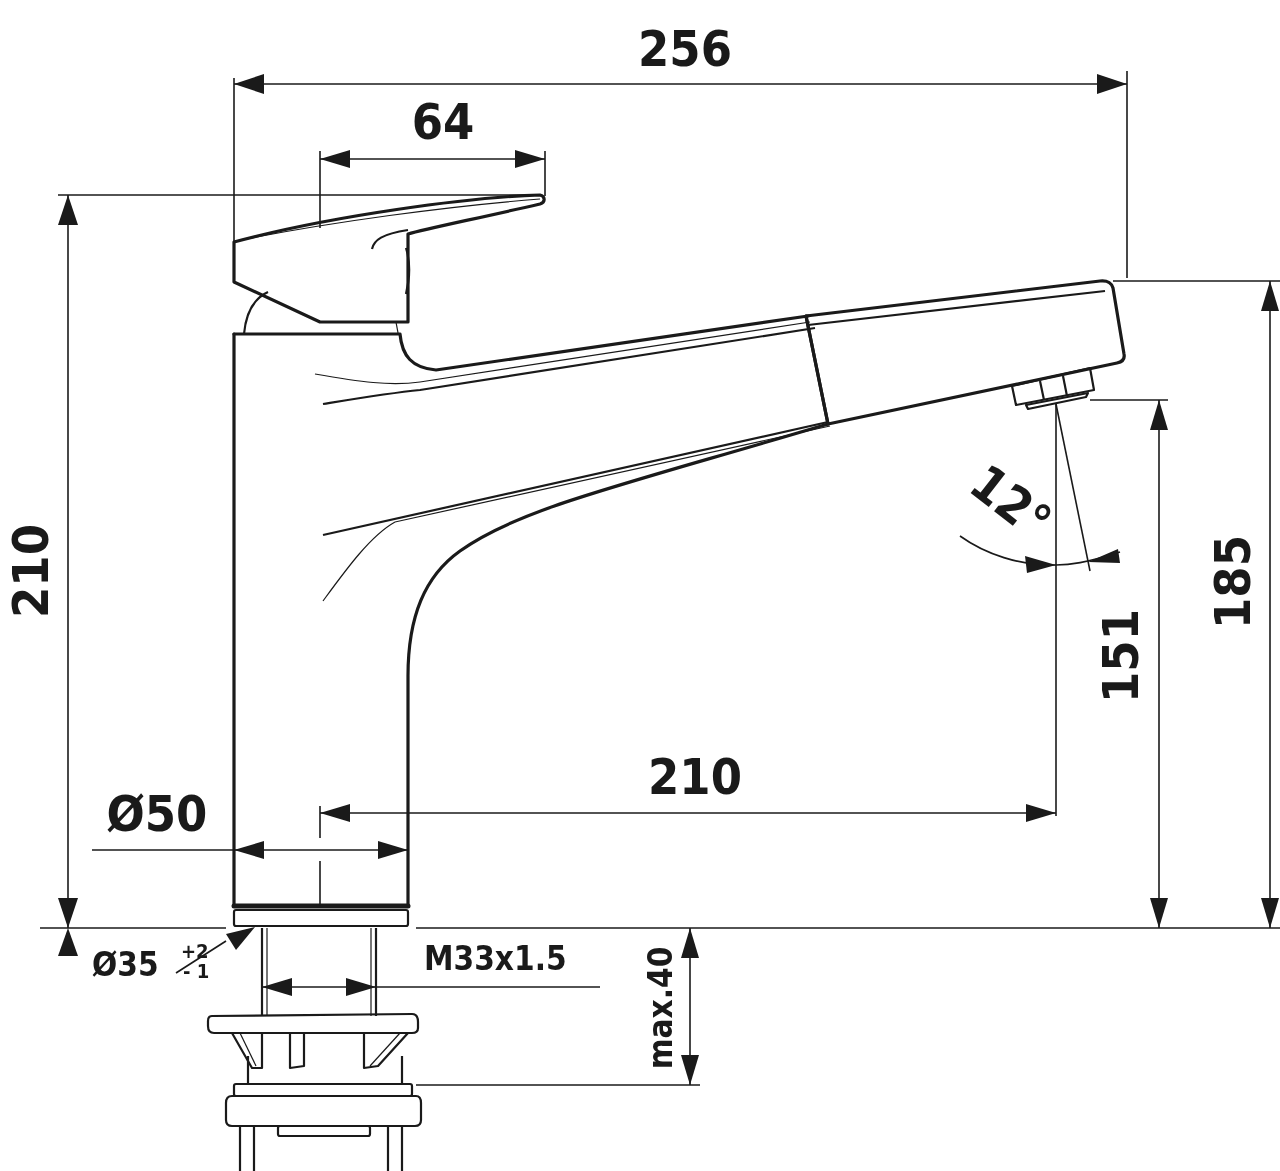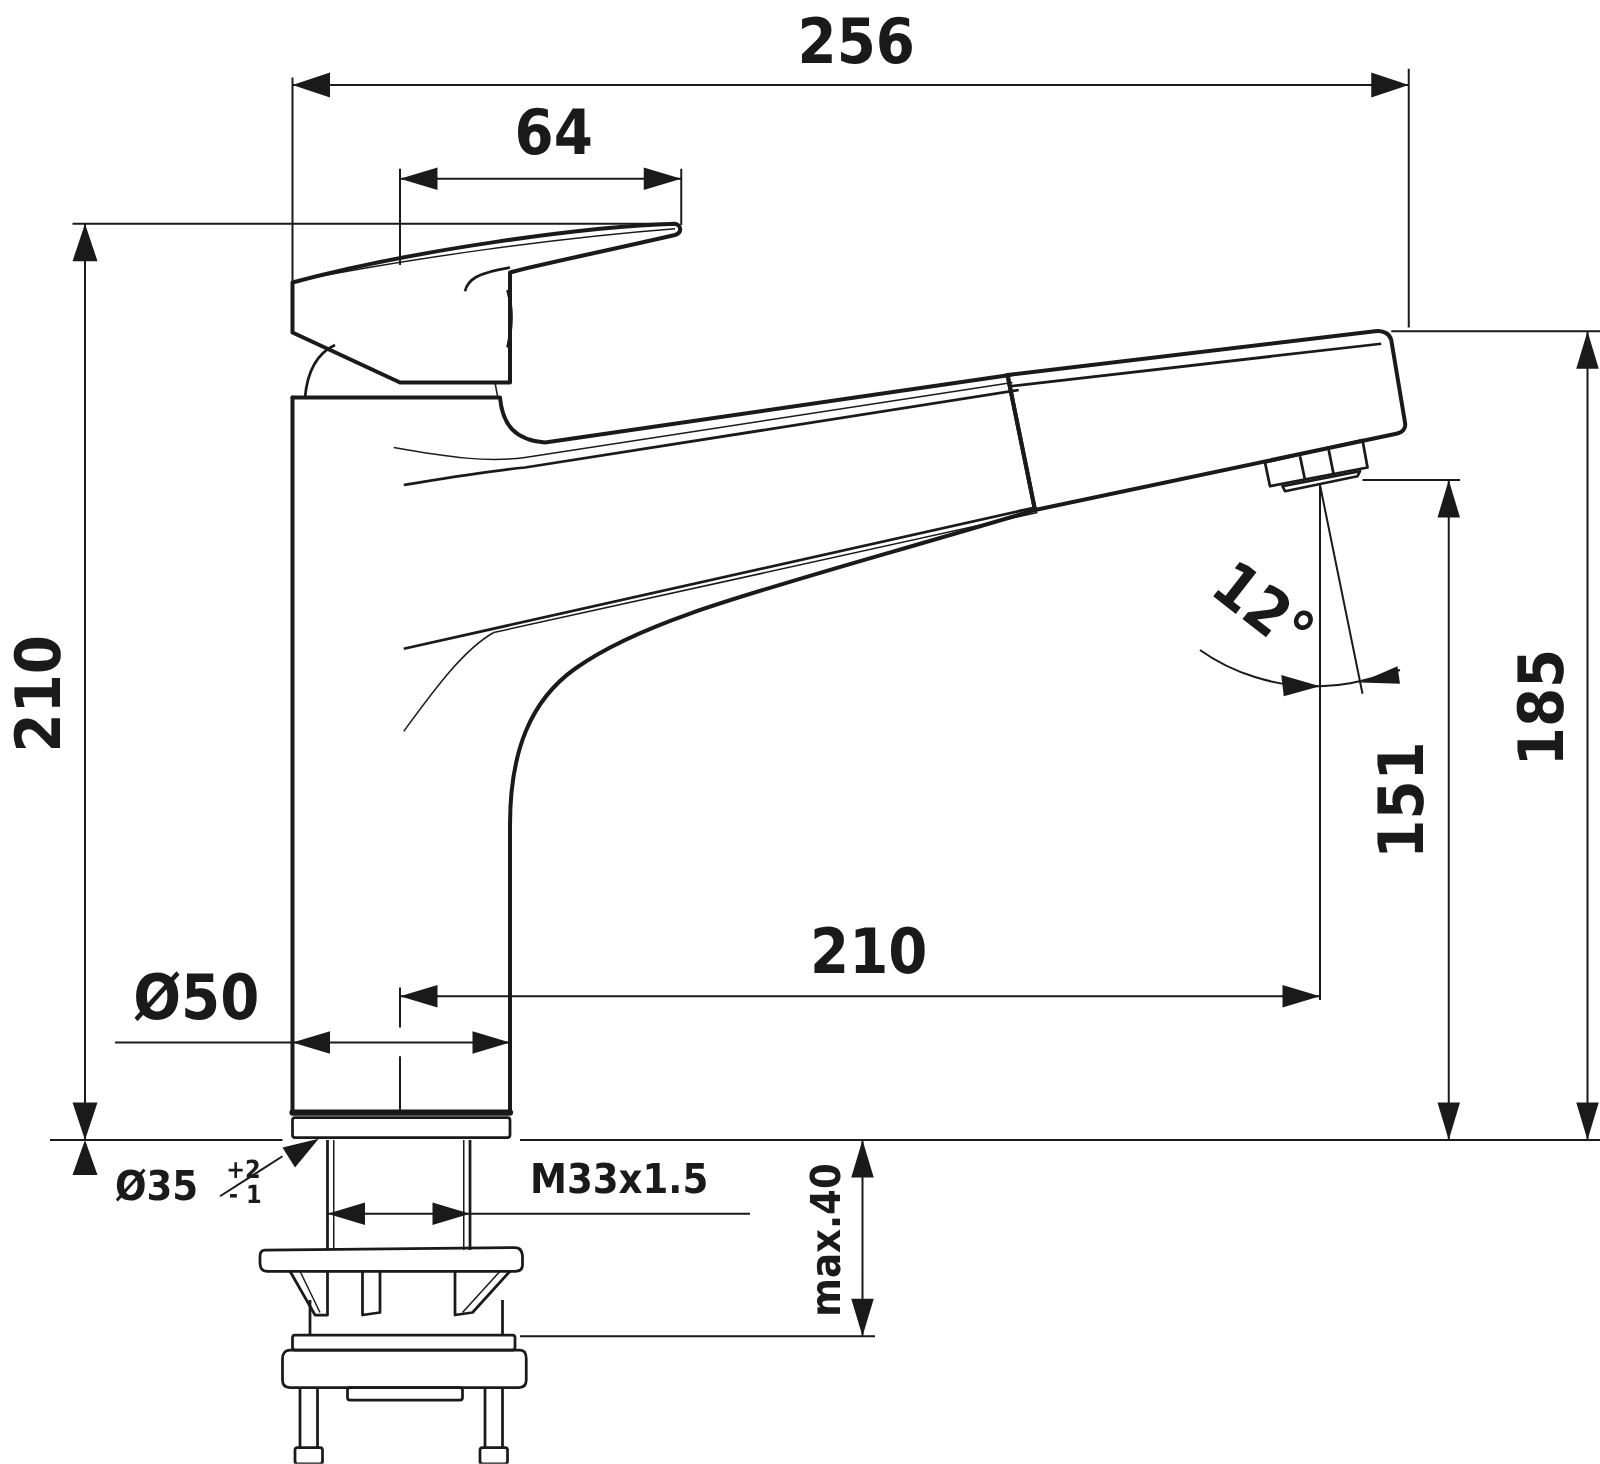--- a/index.html
+++ b/index.html
@@ -1,17 +1,17 @@
 <!DOCTYPE html>
 <html><head>
   <meta charset="utf-8">
   <style>
     html, body { margin: 0; padding: 0; background: #ffffff; }
     body { width: 1280px; height: 1171px; overflow: hidden; }
-    #drawing { position: absolute; left: 0; top: 0; width: 1280px; height: 895px; }
+    #drawing { position: absolute; left: 0; top: 16px; width: 1280px; height: 895px; }
     svg { display: block; }
     .dimtext { font-family: "DejaVu Sans Condensed", "DejaVu Sans", sans-serif; font-weight: bold; fill: #1a1a1a; }
     .big { font-size: 50px; }
     .small { font-size: 33px; }
     .tiny { font-size: 20px; }
     .thin { stroke: #1a1a1a; stroke-width: 1.6; fill: none; }
     .body { stroke: #1a1a1a; stroke-width: 3.2; fill: none; stroke-linejoin: round; stroke-linecap: round; }
     .med { stroke: #1a1a1a; stroke-width: 2.2; fill: none; stroke-linejoin: round; }
     .hair { stroke: #1a1a1a; stroke-width: 1.2; fill: none; }
     .arrow { fill: #1a1a1a; stroke: none; }

